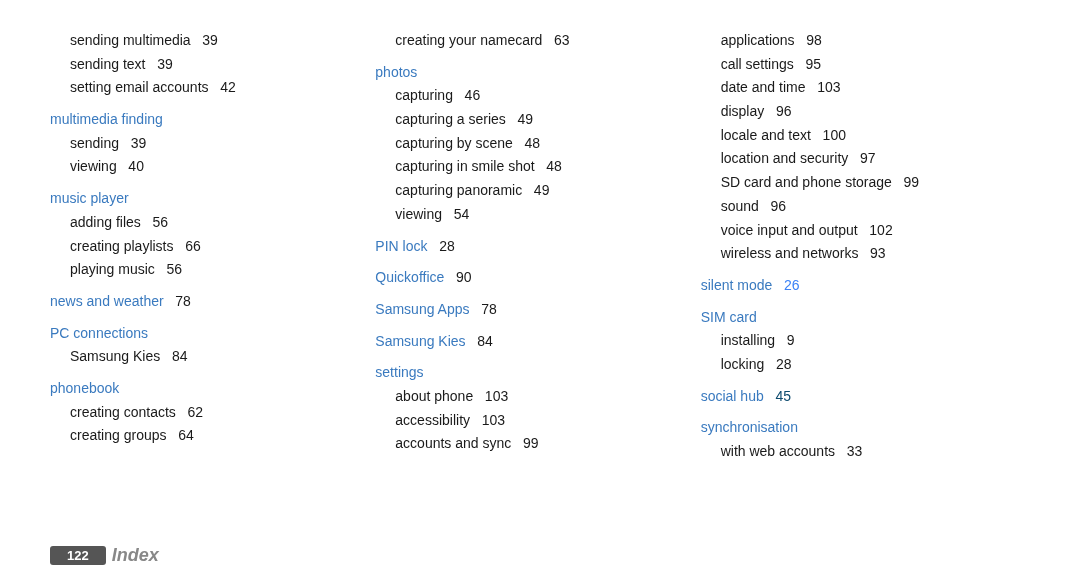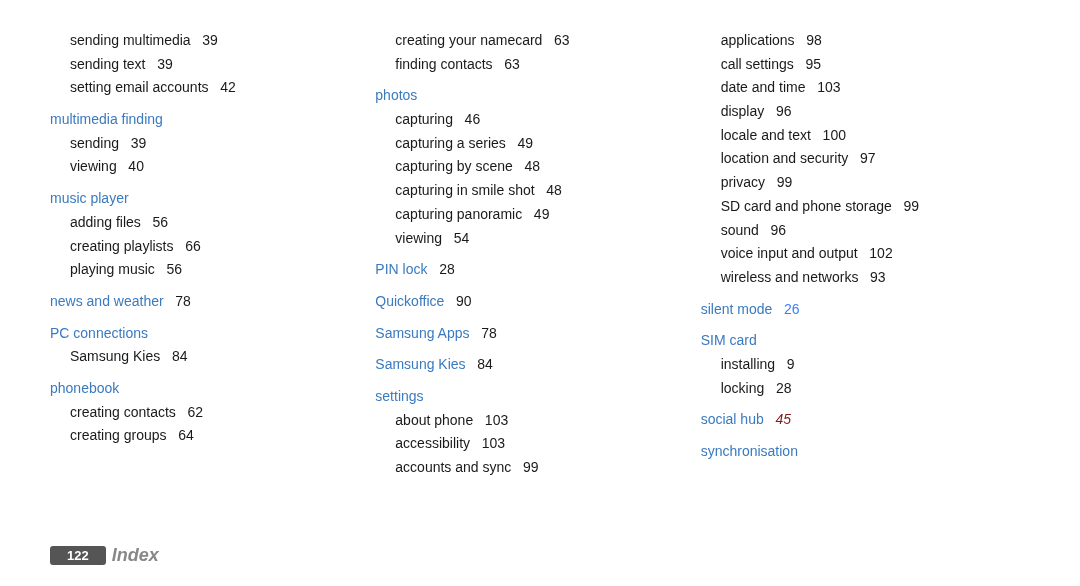--- a/index.html
+++ b/index.html
@@ -97,21 +97,20 @@
       <div class="entry header">PC connections</div>
       <div class="sub-entry entry">Samsung Kies &nbsp;&nbsp;<span class="page-num">84</span></div>
 
       <div class="entry header">phonebook</div>
       <div class="sub-entry entry">creating contacts &nbsp;&nbsp;<span class="page-num">62</span></div>
       <div class="sub-entry entry">creating groups &nbsp;&nbsp;<span class="page-num">64</span></div>
     </div>
 
     <div class="col">
       <div class="sub-entry entry">creating your namecard &nbsp;&nbsp;<span class="page-num">63</span></div>
-      <div class="sub-entry entry">finding contacts &nbsp;&nbsp;<span class="page-num">63</span></div>
 
       <div class="entry header">photos</div>
       <div class="sub-entry entry">capturing &nbsp;&nbsp;<span class="page-num">46</span></div>
       <div class="sub-entry entry">capturing a series &nbsp;&nbsp;<span class="page-num">49</span></div>
       <div class="sub-entry entry">capturing by scene &nbsp;&nbsp;<span class="page-num">48</span></div>
       <div class="sub-entry entry">capturing in smile shot &nbsp;&nbsp;<span class="page-num">48</span></div>
       <div class="sub-entry entry">capturing panoramic &nbsp;&nbsp;<span class="page-num">49</span></div>
       <div class="sub-entry entry">viewing &nbsp;&nbsp;<span class="page-num">54</span></div>
 
       <div class="entry header">PIN lock &nbsp;&nbsp;<span style="color:#1a1a1a;font-weight:normal;">28</span></div>
@@ -125,35 +124,35 @@
       <div class="sub-entry entry">accounts and sync &nbsp;&nbsp;<span class="page-num">99</span></div>
     </div>
 
     <div class="col">
       <div class="sub-entry entry">applications &nbsp;&nbsp;<span class="page-num">98</span></div>
       <div class="sub-entry entry">call settings &nbsp;&nbsp;<span class="page-num">95</span></div>
       <div class="sub-entry entry">date and time &nbsp;&nbsp;<span class="page-num">103</span></div>
       <div class="sub-entry entry">display &nbsp;&nbsp;<span class="page-num">96</span></div>
       <div class="sub-entry entry">locale and text &nbsp;&nbsp;<span class="page-num">100</span></div>
       <div class="sub-entry entry">location and security &nbsp;&nbsp;<span class="page-num">97</span></div>
-      <div class="sub-entry entry">privacy &nbsp;&nbsp;<span class="page-num">99</span></div>
       <div class="sub-entry entry">SD card and phone storage &nbsp;&nbsp;<span class="page-num">99</span></div>
       <div class="sub-entry entry">sound &nbsp;&nbsp;<span class="page-num">96</span></div>
       <div class="sub-entry entry">voice input and output &nbsp;&nbsp;<span class="page-num">102</span></div>
       <div class="sub-entry entry">wireless and networks &nbsp;&nbsp;<span class="page-num">93</span></div>
 
       <div class="entry header">silent mode &nbsp;&nbsp;<span style="color:#3b82f6;font-weight:normal;">26</span></div>
 
       <div class="entry header">SIM card</div>
       <div class="sub-entry entry">installing &nbsp;&nbsp;<span class="page-num">9</span></div>
       <div class="sub-entry entry">locking &nbsp;&nbsp;<span class="page-num">28</span></div>
 
-      <div class="entry header">social hub &nbsp;&nbsp;<span style="color:#7f1d1d;font-weight:normal;font-style:italic;">45</span></div>
+      <div class="entry header">social hub &nbsp;&nbsp;<span style="color:#0c4a6e;font-weight:normal;">45</span></div>
 
       <div class="entry header">synchronisation</div>
+      <div class="sub-entry entry">with web accounts &nbsp;&nbsp;<span class="page-num">33</span></div>
     </div>
 
   </div>
 
   <div class="footer">
     <span class="footer-badge">122</span>
     <span class="footer-label">Index</span>
   </div>
 </div>
 

